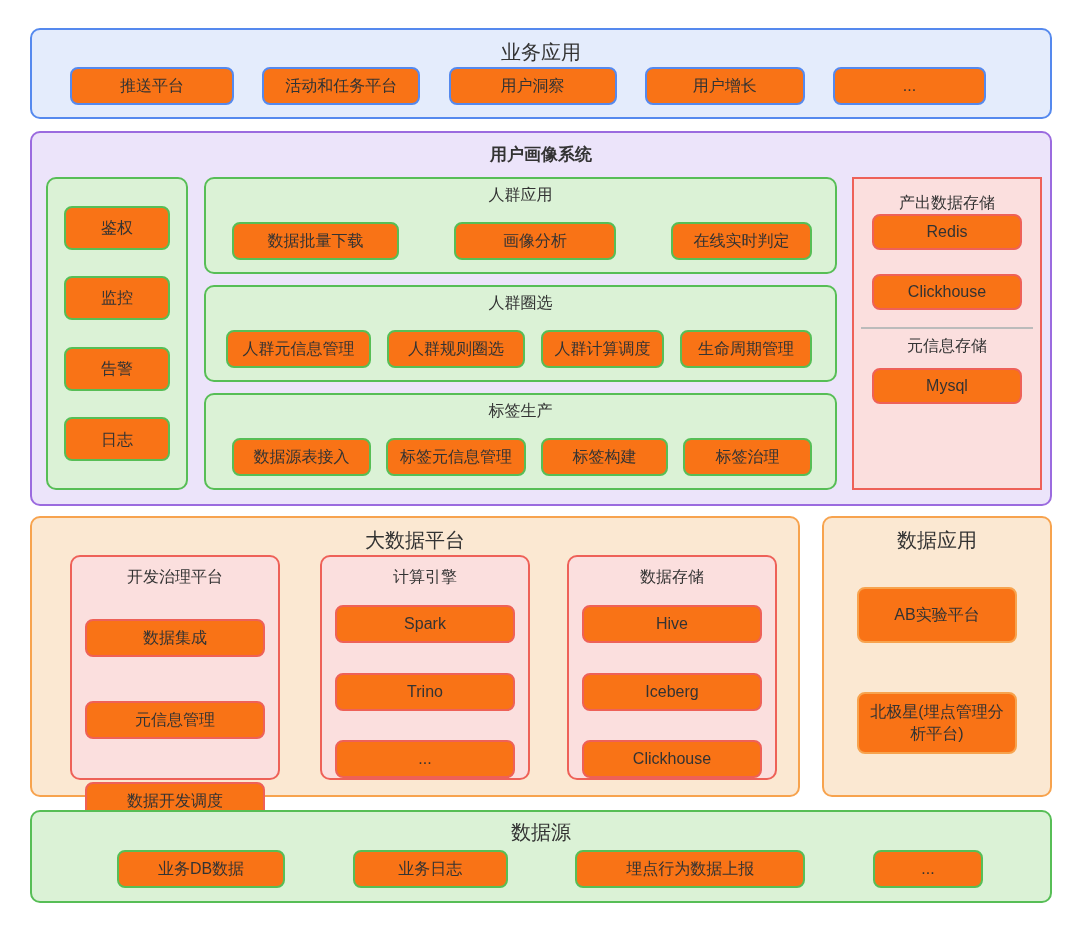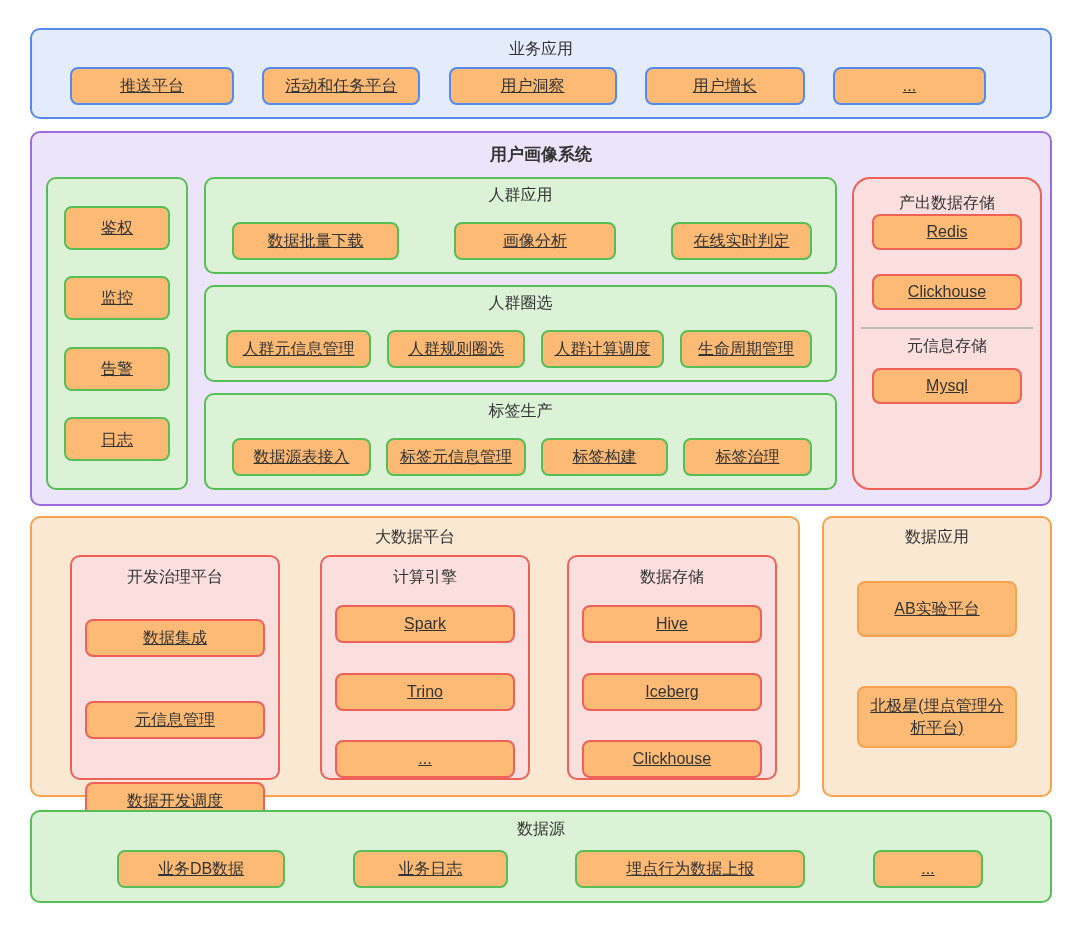--- a/index.html
+++ b/index.html
@@ -11,26 +11,26 @@
     --text:#333333; --divider:#BBBBBB;
   }
   *{margin:0;padding:0;box-sizing:border-box;}
   body{background:#ffffff;}
   .canvas{
     position:relative;width:1080px;height:932px;background:#ffffff;
     font-family:"Liberation Sans","DejaVu Sans",sans-serif;
     color:var(--text);font-size:16px;
   }
   .sec{position:absolute;border-radius:10px;}
-  .sec-title{text-align:center;font-size:16px;color:var(--text);}
+  .sec-title{text-align:center;font-size:20px;color:var(--text);}
   .bold{font-weight:bold;font-size:17px;}
   .wbox{
-    background:#fdba74;border-radius:8px;height:38px;
+    background:#f97316;border-radius:8px;height:38px;
     display:flex;align-items:center;justify-content:center;
-    text-align:center;line-height:1.35;flex:0 0 auto;text-decoration:underline;
+    text-align:center;line-height:1.35;flex:0 0 auto;
   }
   .row{position:absolute;left:0;right:0;display:flex;justify-content:space-between;}
 
   
   .sec.blue{left:30px;top:28px;width:1022px;height:91px;
     background:var(--blue_fill);border:2px solid var(--blue_border);}
   .sec.blue .sec-title{padding-top:9px;}
   .sec.blue .row{top:37px;padding:0 64px 0 38px;}
   .sec.blue .wbox{border:2px solid var(--blue_border);}
 
@@ -46,21 +46,21 @@
     display:flex;flex-direction:column;justify-content:space-between;}
   .grow{position:relative;height:97px;}
   .g-title{text-align:center;padding-top:6px;}
   .grow .row{top:43px;}
   .grow .wbox{border:2px solid var(--green_border);}
   .row.r1{padding:0 23px 0 26px;}
   .row.r2{padding:0 23px 0 20px;}
   .row.r3{padding:0 23px 0 26px;}
 
   .red-panel{position:absolute;left:820px;top:44px;width:190px;height:313px;
-    background:var(--red_fill);border:2px solid var(--red_border);border-radius:18px;
+    background:var(--red_fill);border:2px solid var(--red_border);border-radius:0;
     display:flex;flex-direction:column;align-items:center;}
   .red-panel .p-title{padding-top:14px;text-align:center;}
   .red-panel .wbox{width:150px;height:36px;border:2px solid var(--red_border);}
   .red-panel .b1{} .red-panel .b2{margin-top:22px;} .red-panel .b3{margin-top:24px;}
   .red-panel .divider{width:172px;height:0;border-top:2px solid var(--divider);margin-top:17px;}
   .red-panel .p-title2{margin-top:7px;text-align:center;}
   .red-panel .b4{margin-top:11px;}
 
   
   .sec.orange-l{left:30px;top:516px;width:770px;height:281px;

